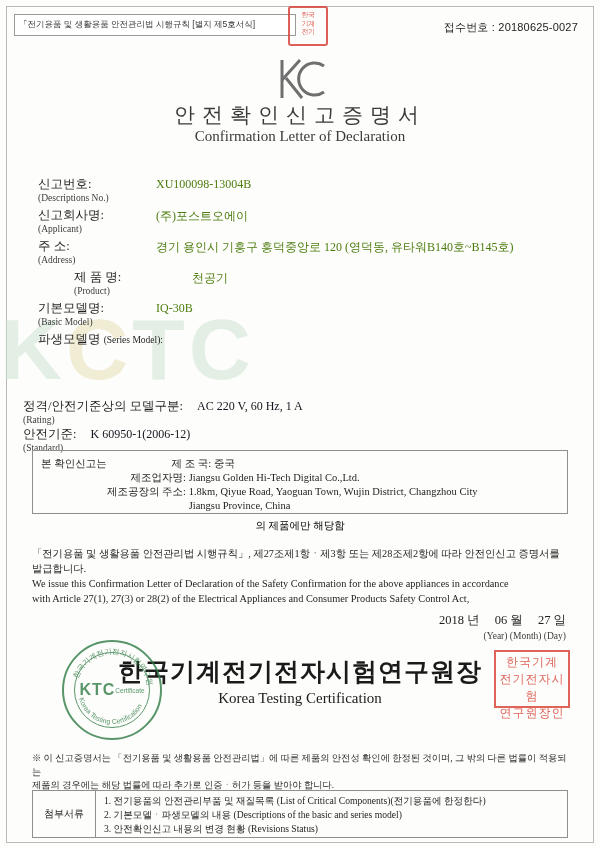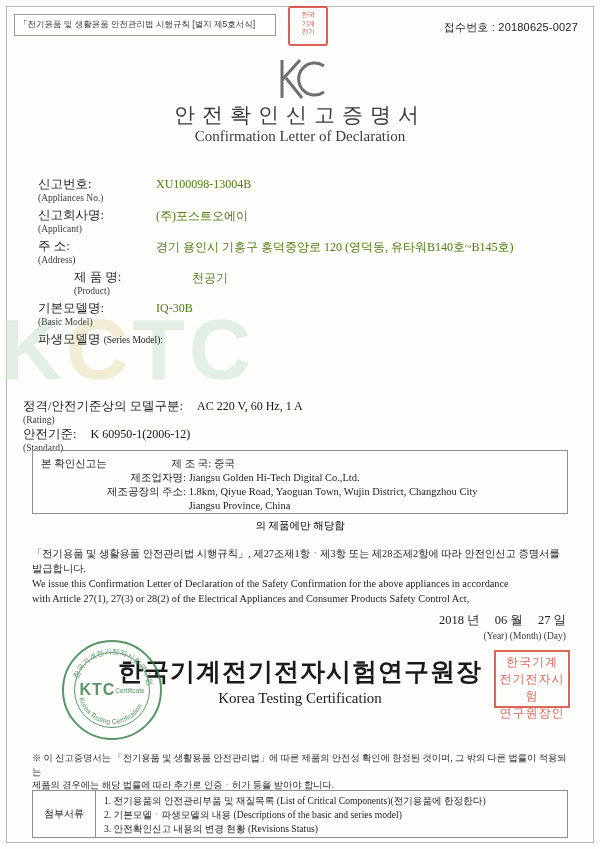--- a/index.html
+++ b/index.html
@@ -10,21 +10,21 @@
     background:#fdfdfb;
     overflow:hidden;
     box-sizing:border-box;
   }
   .border-outer{
     position:absolute;left:6px;top:6px;right:6px;bottom:6px;
     border:1px solid #b9b9b9;
   }
   
   .top-left-box{
-    position:absolute;left:14px;top:14px;width:262px;height:22px;
+    position:absolute;left:14px;top:14px;width:282px;height:22px;
     border:1px solid #9a9a9a;
     font-family:"Liberation Sans", sans-serif;
     font-size:8.5px;color:#333;
     display:flex;align-items:center;padding-left:4px;
     box-sizing:border-box;
     background:#fff;
   }
   .receipt-no{
     position:absolute;right:22px;top:20px;
     font-family:"Liberation Sans", sans-serif;
@@ -188,21 +188,21 @@
   <div class="title-en">Confirmation Letter of Declaration</div>
 
   <div class="watermark">
     <span>K</span><span class="wm-c">C</span><span>TC</span>
   </div>
 
   <div class="fields">
     <div class="frow" style="top:0;">
       <div class="flabel">
         <span>신고번호:</span>
-        <span class="fsub">(Appliances No.)</span>
+        <span class="fsub">(Descriptions No.)</span>
       </div>
       <div class="fval">XU100098-13004B</div>
     </div>
     <div class="frow" style="margin-top:8px;">
       <div class="flabel">
         <span>신고회사명:</span>
         <span class="fsub">(Applicant)</span>
       </div>
       <div class="fval">(주)포스트오에이</div>
     </div>

